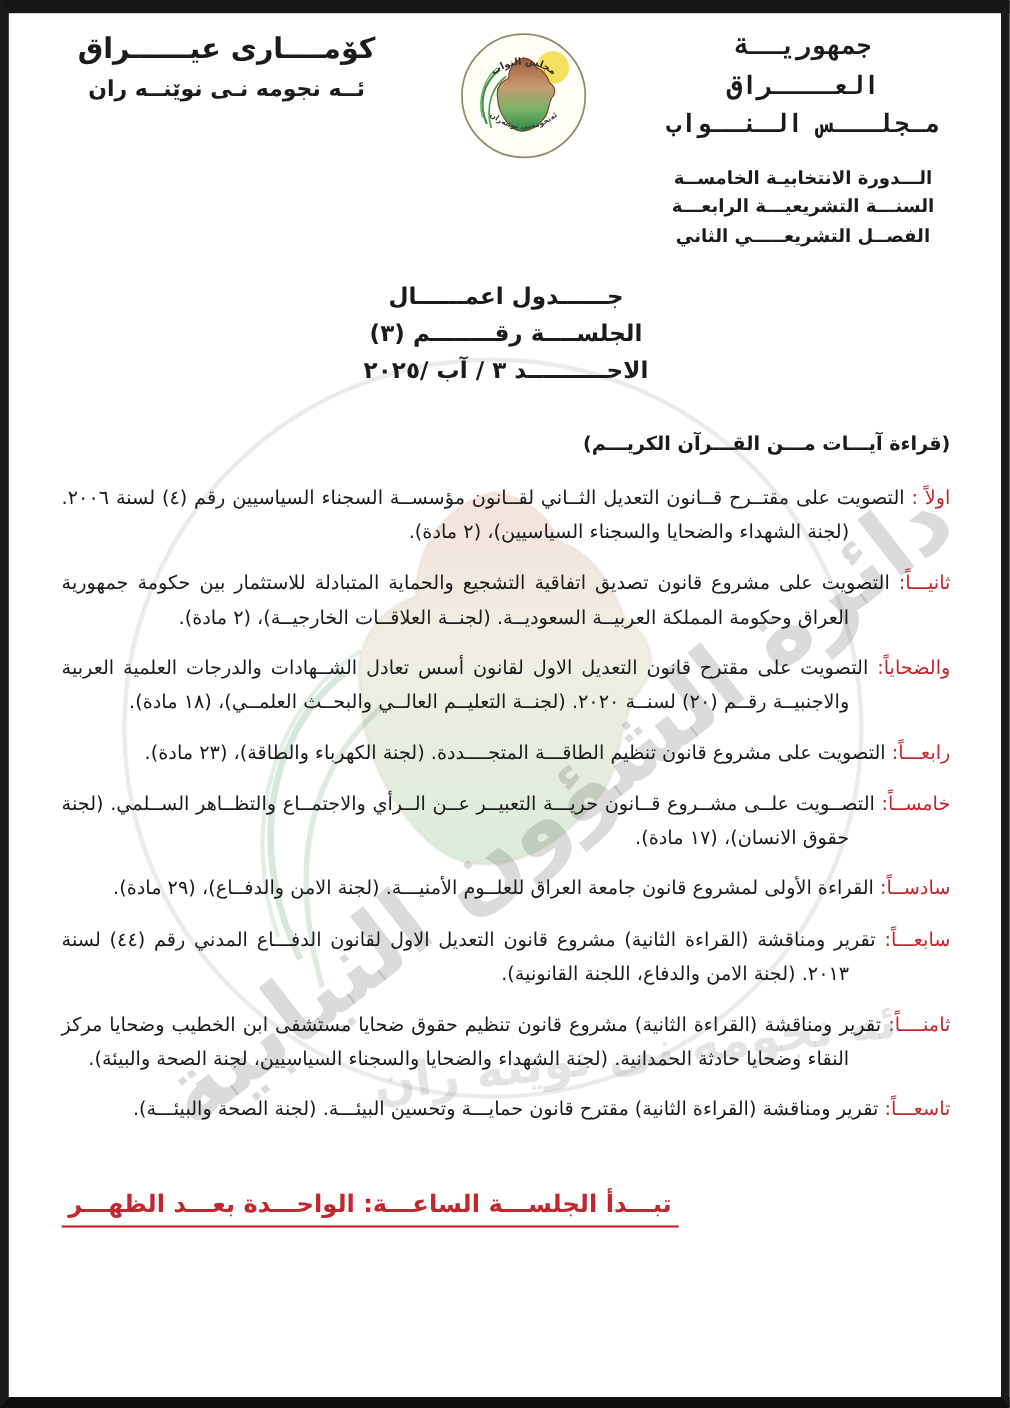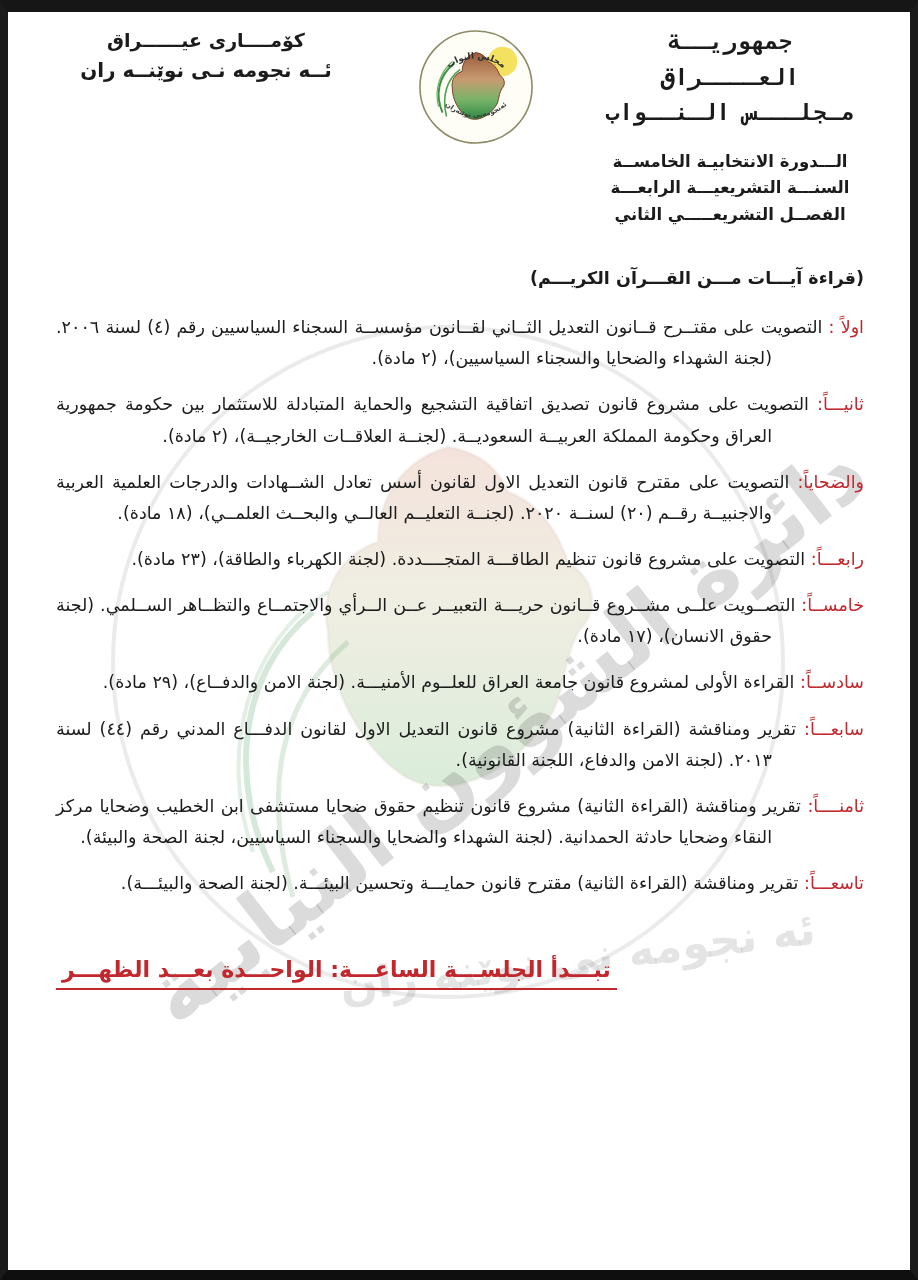--- a/index.html
+++ b/index.html
@@ -14,21 +14,21 @@
   .wm-primary{font-size:86px;left:-30px;top:700px;width:980px;transform:rotate(-38deg);transform-origin:center;letter-spacing:2px;}
   .wm-secondary{font-size:44px;left:330px;top:920px;color:rgba(90,90,90,0.16);transform:rotate(-7deg);}
   
   .content{position:relative;z-index:1;direction:rtl;padding:14px 46px 0 48px;color:#1b1b1b;}
   .hdr{display:flex;justify-content:space-between;align-items:flex-start;}
   .hdr-right{width:268px;text-align:center;}
   .hdr-right .big{font-size:23px;font-weight:bold;line-height:1.55;letter-spacing:.5px;font-family:Liberation Mono, monospace;}
   .hdr-right .session{margin-top:16px;font-size:16.5px;font-weight:bold;line-height:1.6;text-align:center;}
   .hdr-logo{width:118px;margin-top:2px;flex:0 0 auto;}
   .hdr-left{width:300px;text-align:center;direction:rtl;}
-  .hdr-left .k1{font-size:19px;font-weight:bold;line-height:1.5;}
+  .hdr-left .k1{font-size:26px;font-weight:bold;line-height:1.5;}
   .hdr-left .k2{font-size:20px;font-weight:bold;line-height:1.5;}
   .title{margin-top:24px;text-align:center;font-size:21px;font-weight:bold;line-height:1.62;}
   .quran{margin:40px 0 24px;font-size:17.5px;font-weight:bold;text-align:right;}
   .agenda{font-size:17.5px;font-weight:normal;line-height:1.78;}
   .item{margin:0 0 15px;padding-right:92px;text-indent:-92px;text-align:justify;}
   .item .lbl{color:#c2272d;}
   .item .lbl::after{content:" ";}
   .footer{margin-top:58px;text-align:left;}
   .footer .start{display:inline-block;font-size:22px;font-weight:bold;color:#c2272d;
                  border-bottom:2.5px solid #c2272d;padding:0 6px 6px;letter-spacing:.5px;}
@@ -96,20 +96,25 @@
           </text>
         </svg>
       </div>
 
       <div class="hdr-left">
         <div class="k1">كۆمــــارى عيــــــراق</div>
         <div class="k2">ئــه نجومه نـى نوێنــه ران</div>
       </div>
     </div>
 
+    <div class="title">
+      <div>جــــــدول اعمــــــال</div>
+      <div>الجلســــة رقــــــــم (٣)</div>
+      <div>الاحــــــــــد ٣ / آب /٢٠٢٥</div>
+    </div>
 
     <div class="quran">(قراءة آيـــات مـــن القـــرآن الكريـــم)</div>
 
     <div class="agenda">
       <div class="item"><span class="lbl">اولاً :</span><span>التصويت على مقتــرح قــانون التعديل الثــاني لقــانون مؤسســة السجناء السياسيين رقم (٤) لسنة ٢٠٠٦. (لجنة الشهداء والضحايا والسجناء السياسيين)، (٢ مادة).</span></div>
       <div class="item"><span class="lbl">ثانيـــاً:</span><span>التصويت على مشروع قانون تصديق اتفاقية التشجيع والحماية المتبادلة للاستثمار بين حكومة جمهورية العراق وحكومة المملكة العربيــة السعوديــة. (لجنــة العلاقــات الخارجيــة)، (٢ مادة).</span></div>
       <div class="item"><span class="lbl">والضحاياً:</span><span>التصويت على مقترح قانون التعديل الاول لقانون أسس تعادل الشــهادات والدرجات العلمية العربية والاجنبيــة رقــم (٢٠) لسنــة ٢٠٢٠. (لجنــة التعليــم العالــي والبحــث العلمــي)، (١٨ مادة).</span></div>
       <div class="item"><span class="lbl">رابعـــاً:</span><span>التصويت على مشروع قانون تنظيم الطاقـــة المتجــــددة. (لجنة الكهرباء والطاقة)، (٢٣ مادة).</span></div>
       <div class="item"><span class="lbl">خامســاً:</span><span>التصــويت علــى مشــروع قــانون حريـــة التعبيــر عــن الــرأي والاجتمــاع والتظــاهر الســلمي. (لجنة حقوق الانسان)، (١٧ مادة).</span></div>
       <div class="item"><span class="lbl">سادســاً:</span><span>القراءة الأولى لمشروع قانون جامعة العراق للعلــوم الأمنيـــة. (لجنة الامن والدفــاع)، (٢٩ مادة).</span></div>

